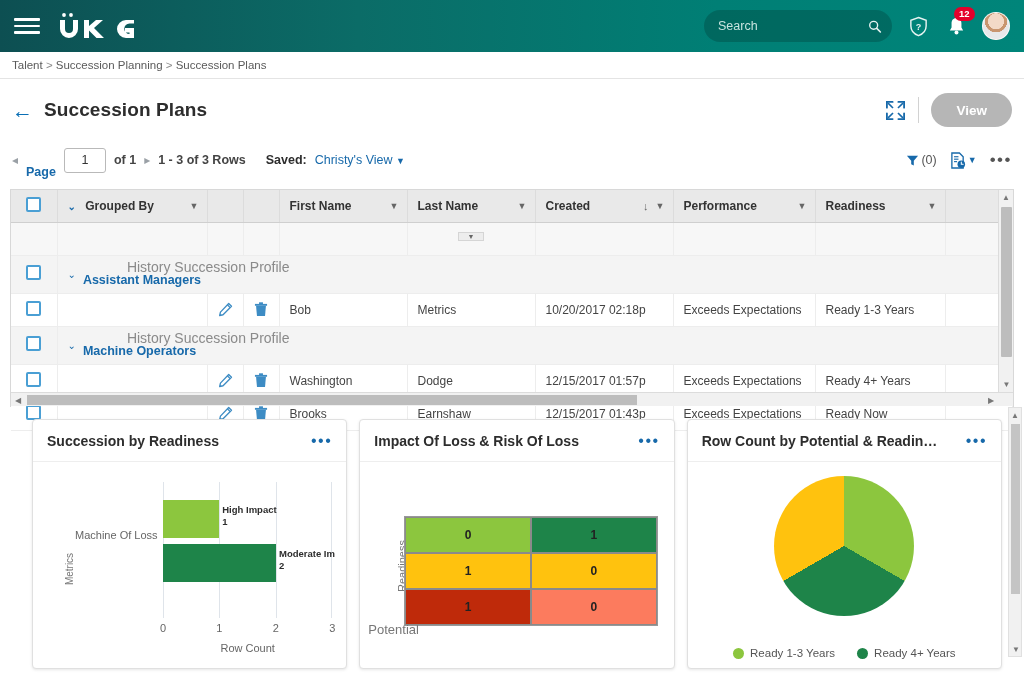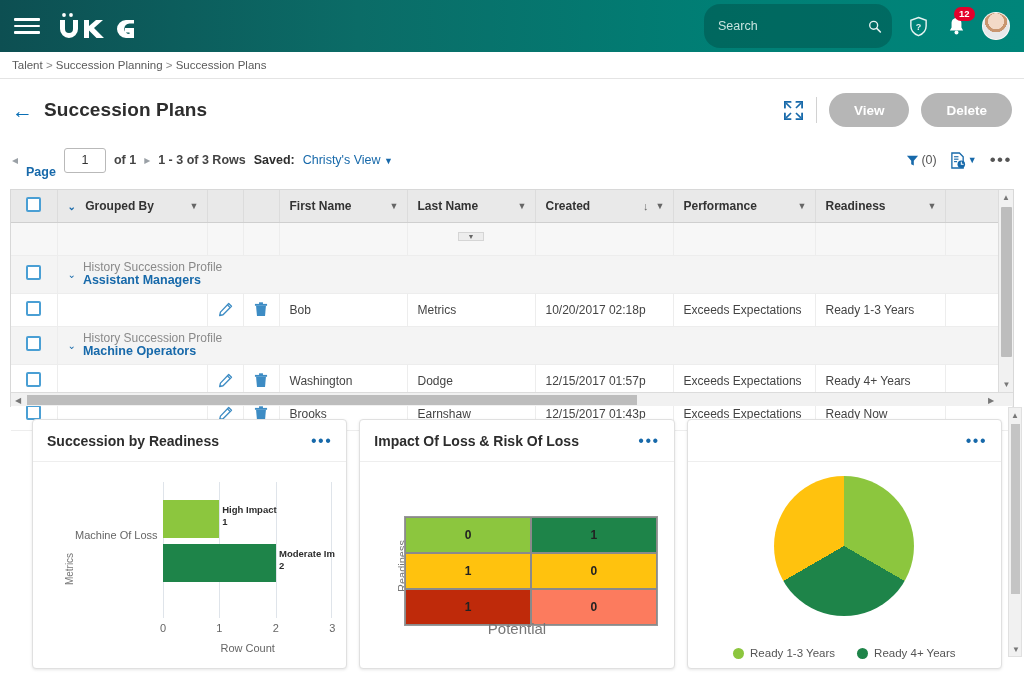--- a/index.html
+++ b/index.html
@@ -16,21 +16,21 @@
     display: flex; align-items: center; padding: 0 14px;
     position: relative;
   }
   .hamburger { width: 26px; height: 22px; display: flex; flex-direction: column;
     justify-content: center; gap: 4px; cursor: pointer; margin-right: 16px; }
   .hamburger i { display: block; height: 2.5px; background: #fff; border-radius: 1px; }
   .brand { color: #ffffff; font-size: 30px; font-weight: bold; letter-spacing: -0.5px;
     display: flex; align-items: center; }
   .nav-right { margin-left: auto; display: flex; align-items: center; gap: 14px; }
   .searchbox {
-    width: 188px; height: 44px; border-radius: 16px;
+    width: 188px; height: 32px; border-radius: 16px;
     background: rgba(0,0,0,0.18); display: flex; align-items: center;
     padding: 0 10px 0 14px; position: relative; justify-content: flex-end;
   }
   .searchbox input {
     background: transparent; border: none; outline: none; color: #dff1ee;
     font-size: 12.5px; font-family: "Liberation Sans", sans-serif; width: 100%;
   }
   .searchbox input::placeholder { color: #c7e3df; }
   .ico-btn { width: 24px; height: 24px; display: flex; align-items: center;
     justify-content: center; cursor: pointer; }
@@ -76,21 +76,21 @@
   .pagerow { display: flex; align-items: center; padding: 8px 12px 10px 12px;
     font-size: 12.5px; color: #333; gap: 8px; }
   .arrow-ltr { color: #9aa0a6; font-size: 12px; cursor: pointer; }
   .pg-label { color: #1769aa; font-weight: bold; margin-top: 24px; }
   .pg-input {
     width: 42px; height: 25px; border: 1px solid #b9b9b9; border-radius: 3px;
     text-align: center; font-size: 12.5px; color: #333; outline: none;
     font-family: "Liberation Sans", sans-serif;
   }
   .pg-plain { color: #444; font-weight: bold; }
-  .saved-lbl { font-weight: bold; color: #2d2d2d; margin-left: 0; }
+  .saved-lbl { font-weight: bold; color: #2d2d2d; margin-left: 12px; }
   .saved-val { color: #1769aa; cursor: pointer; }
   .pagerow-right { margin-left: auto; display: flex; align-items: center; gap: 13px;
     color: #1769aa; }
   .filter-grp { display: flex; align-items: center; gap: 2px; cursor: pointer;
     font-size: 12.5px; color: #555; }
   .dots { letter-spacing: 1.5px; font-size: 17px; color: #555; cursor: pointer;
     line-height: 8px; }
 
   
   .grid-wrap { margin: 0 10px; border: 1px solid #d8d8d8; position: relative;
@@ -125,21 +125,21 @@
     color: #666; }
   table.grid td {
     height: 33px; font-size: 12px; color: #444; padding: 0 10px;
     border-right: 1px solid #ededed; border-bottom: 1px solid #ededed;
     white-space: nowrap; overflow: hidden;
   }
   tr.grouprow td { background: #f4f4f4; height: 38px; }
   tr.datarow td { background: #fff; }
   .grp-inner { display: flex; align-items: flex-start; gap: 7px; }
   .grp-chev { color: #1769aa; font-size: 10px; margin-top: 7px; }
-  .grp-sub { font-size: 12px; color: #8a8a8a; line-height: 11px; }
+  .grp-sub { font-size: 14px; color: #8a8a8a; line-height: 11px; margin-left: 44px; }
   .grp-name { font-size: 12.5px; color: #1769aa; font-weight: bold; line-height: 14px; }
   .act-ico { color: #3d8cc4; cursor: pointer; display: flex; justify-content: center; }
   td.col-cb { text-align: center; }
 
   
   .vscroll { position: absolute; right: 0; top: 0; width: 15px; height: 100%;
     background: #f1f1f1; border-left: 1px solid #dcdcdc; }
   .vs-arrow { height: 15px; display: flex; align-items: center; justify-content: center;
     font-size: 8px; color: #777; cursor: pointer; }
   .vs-thumb { position: absolute; top: 17px; left: 2px; width: 11px; height: 150px;
@@ -184,22 +184,22 @@
 
   
   .heat { position: relative; width: 100%; height: 100%; }
   .heat-ylabel { position: absolute; left: 8px; top: 50%;
     transform: translateY(-50%) rotate(-90deg); font-size: 11px; color: #777; }
   .heat-grid { position: absolute; left: 36px; right: 8px; top: 48px; height: 110px;
     display: grid; grid-template-columns: 1fr 1fr; grid-template-rows: 1fr 1fr 1fr;
     border: 1px solid #999; }
   .heat-cell { display: flex; align-items: center; justify-content: center;
     font-size: 12px; font-weight: bold; color: #222; border: 0.5px solid #8a8a8a; }
-  .heat-xlabel { position: absolute; bottom: 26px; left: 0; right: 0; text-align: center;
-    font-size: 15px; color: #777; }
+  .heat-xlabel { position: absolute; bottom: 26px; left: 0; right: 0; text-align: left;
+    font-size: 13px; color: #777; }
 
   
   .pie-body { position: relative; width: 100%; height: 100%; }
   .pie { position: absolute; left: 50%; transform: translateX(-50%); top: 8px;
     width: 140px; height: 140px; border-radius: 50%; }
   .legend { position: absolute; bottom: 4px; left: 0; right: 0; display: flex;
     justify-content: center; gap: 22px; font-size: 11.5px; color: #555; }
   .legend-item { display: flex; align-items: center; gap: 6px; }
   .dot { width: 11px; height: 11px; border-radius: 50%; }
 
@@ -277,21 +277,20 @@
         <path d="M20 14 V20 H14" fill="none" stroke="#1769aa" stroke-width="1.9" stroke-linecap="round"></path>
         <path d="M8 20 H2 V14" fill="none" stroke="#1769aa" stroke-width="1.9" stroke-linecap="round"></path>
         <line x1="3.2" y1="3.2" x2="8.4" y2="8.4" stroke="#1769aa" stroke-width="1.7"></line>
         <line x1="18.8" y1="3.2" x2="13.6" y2="8.4" stroke="#1769aa" stroke-width="1.7"></line>
         <line x1="18.8" y1="18.8" x2="13.6" y2="13.6" stroke="#1769aa" stroke-width="1.7"></line>
         <line x1="3.2" y1="18.8" x2="8.4" y2="13.6" stroke="#1769aa" stroke-width="1.7"></line>
       </svg>
     </div>
     <div class="vdiv"></div>
     <button class="btn btn-muted">View</button>
-    <button class="btn btn-muted">Delete</button>
   </div>
 </div>
 
 <div class="pagerow">
   <span class="arrow-ltr">◂</span>
   <span class="pg-label">Page</span>
   <input class="pg-input" value="1" style="">
   <span class="pg-plain">of 1</span>
   <span class="arrow-ltr">▸</span>
   <span class="pg-plain">1 - 3 of 3 Rows</span>
@@ -580,20 +579,21 @@
           <div class="heat-cell" style="background:#BF2A0A;">1</div>
           <div class="heat-cell" style="background:#FC7B5E;">0</div>
         </div>
         <div class="heat-xlabel">Potential</div>
       </div>
     </div>
   </div>
 
   <div class="card">
     <div class="card-head">
+      <div class="card-title">Row Count by Potential &amp; Readin…</div>
       <div class="card-dots">•••</div>
     </div>
     <div class="card-body">
       <div class="pie-body">
         <div class="pie" style="background: conic-gradient(#8CC63E 0deg 120deg, #1E8449 120deg 240deg, #FFC20E 240deg 360deg);"></div>
         <div class="legend">
           <div class="legend-item">
             <span class="dot" style="background:#8CC63E;"></span>
             <span>Ready 1-3 Years</span>
           </div>

